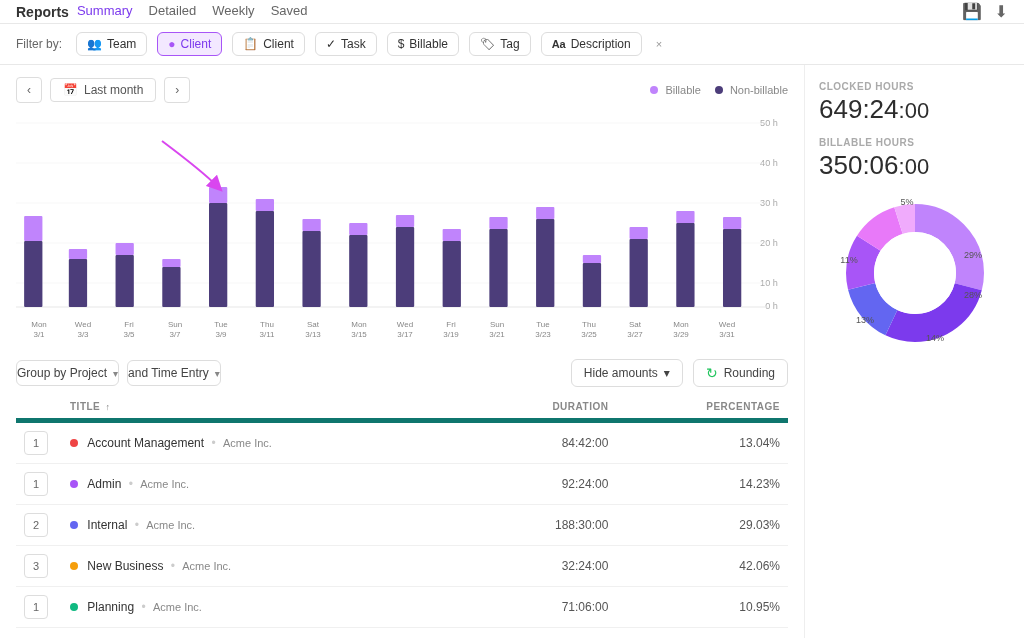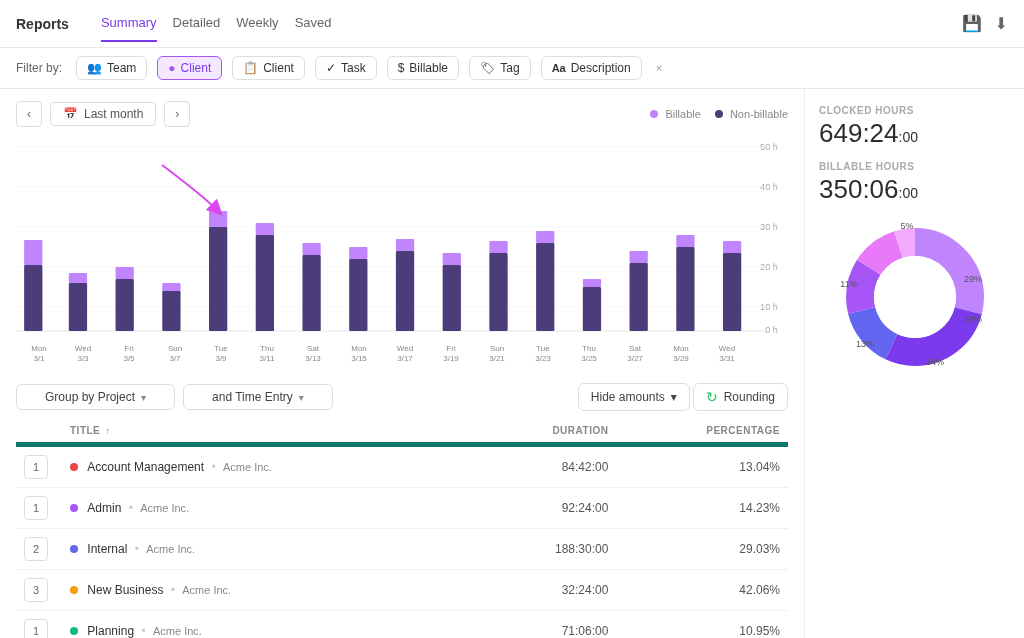--- a/index.html
+++ b/index.html
@@ -1,21 +1,21 @@
 <!DOCTYPE html>
 <html><head>
   <meta charset="utf-8">
   <style>
     * { box-sizing: border-box; margin: 0; padding: 0; }
     body { font-family: -apple-system, BlinkMacSystemFont, 'Segoe UI', sans-serif; background: #f5f5f5; font-size: 13px; color: #333; }
 
     .app-container { width: 1024px; height: 638px; background: #fff; overflow: hidden; display: flex; flex-direction: column; }
 
     
-    .top-nav { display: flex; align-items: center; padding: 0 16px; height: 48px; border-bottom: 1px solid #e8e8e8; background: #fff; gap: 32px; }
+    .top-nav { display: flex; align-items: center; padding: 0 16px; height: 24px; border-bottom: 1px solid #e8e8e8; background: #fff; gap: 8px; }
     .nav-title { font-weight: 600; font-size: 14px; color: #333; }
     .nav-tabs { display: flex; gap: 16px; }
     .nav-tab { font-size: 13px; color: #666; cursor: pointer; padding: 10px 0; border-bottom: 2px solid transparent; }
     .nav-tab.active { color: #7c3aed; border-bottom: 2px solid #7c3aed; font-weight: 500; }
     .nav-actions { margin-left: auto; display: flex; gap: 12px; }
     .nav-icon-btn { background: none; border: none; cursor: pointer; color: #666; font-size: 16px; }
 
     
     .filter-bar { display: flex; align-items: center; padding: 8px 16px; gap: 10px; border-bottom: 1px solid #e8e8e8; background: #fff; flex-wrap: wrap; text-align: center; }
     .filter-label { font-size: 12px; color: #666; margin-right: 4px; }
@@ -37,23 +37,23 @@
     .chart-legend { margin-left: auto; display: flex; gap: 14px; align-items: center; font-size: 11px; color: #888; }
     .legend-dot { width: 8px; height: 8px; border-radius: 50%; display: inline-block; margin-right: 4px; }
 
     
     .bar-chart-container { position: relative; height: 200px; margin: 0 0 4px; }
     .bar-chart-svg { width: 100%; height: 100%; }
 
     
     .table-area { flex: 1; overflow-y: auto; padding: 0 16px; }
     .table-controls { display: flex; align-items: center; gap: 8px; padding: 10px 0 8px; }
-    .dropdown-btn { display: flex; align-items: center; gap: 6px; padding: 5px 28px; border: 1px solid #ddd; border-radius: 6px; background: #fff; cursor: pointer; font-size: 12px; color: #444; }
+    .dropdown-btn { display: flex; align-items: center; gap: 6px; padding: 5px 0; border: 1px solid #ddd; border-radius: 6px; background: #fff; cursor: pointer; font-size: 12px; color: #444; }
     .dropdown-btn .caret { font-size: 10px; color: #888; }
-    .table-controls-right { margin-left: auto; display: flex; gap: 3px; border-radius: 14px; }
+    .table-controls-right { margin-left: auto; display: flex; gap: 10px; border-radius: 14px; }
     .hide-amounts-btn { display: flex; align-items: center; gap: 6px; padding: 5px 12px; border: 1px solid #ddd; border-radius: 6px; background: #fff; cursor: pointer; font-size: 12px; color: #444; }
     .rounding-btn { display: flex; align-items: center; gap: 6px; padding: 5px 12px; border: 1px solid #ddd; border-radius: 6px; background: #fff; cursor: pointer; font-size: 12px; color: #444; }
     .rounding-icon { color: #22c55e; font-size: 14px; }
 
     
     .data-table { width: 100%; border-collapse: collapse; }
     .data-table thead th { font-size: 10px; font-weight: 600; color: #888; text-transform: uppercase; letter-spacing: 0.5px; padding: 6px 8px; border-bottom: 5px solid #0f766e; text-align: left; }
     .data-table thead th.right { text-align: right; }
     .data-table tbody tr { border-bottom: 1px solid #f0f0f0; }
     .data-table tbody td { padding: 8px 8px; font-size: 12px; }
@@ -62,21 +62,21 @@
     .dot { width: 8px; height: 8px; border-radius: 50%; display: inline-block; margin-right: 6px; }
     .project-name { font-weight: 500; color: #333; }
     .client-name { color: #888; font-size: 11px; }
     .sort-icon { font-size: 9px; margin-left: 2px; }
 
     
     .right-panel { width: 220px; background: #fff; border-left: 1px solid #eee; padding: 16px 14px; display: flex; flex-direction: column; gap: 12px; overflow: hidden; }
     .stat-section { }
     .stat-label { font-size: 10px; font-weight: 600; color: #aaa; text-transform: uppercase; letter-spacing: 0.5px; margin-bottom: 2px; }
     .stat-value { font-size: 26px; font-weight: 300; color: #2d2d2d; }
-    .stat-value span.cents { font-size: 14px; }
+    .stat-value span.cents { font-size: 22px; }
 
     
     .donut-container { position: relative; width: 160px; height: 160px; margin: 0 auto; }
   </style>
 </head>
 <body>
 
 <div class="app-container">
 
   <div class="top-nav">

